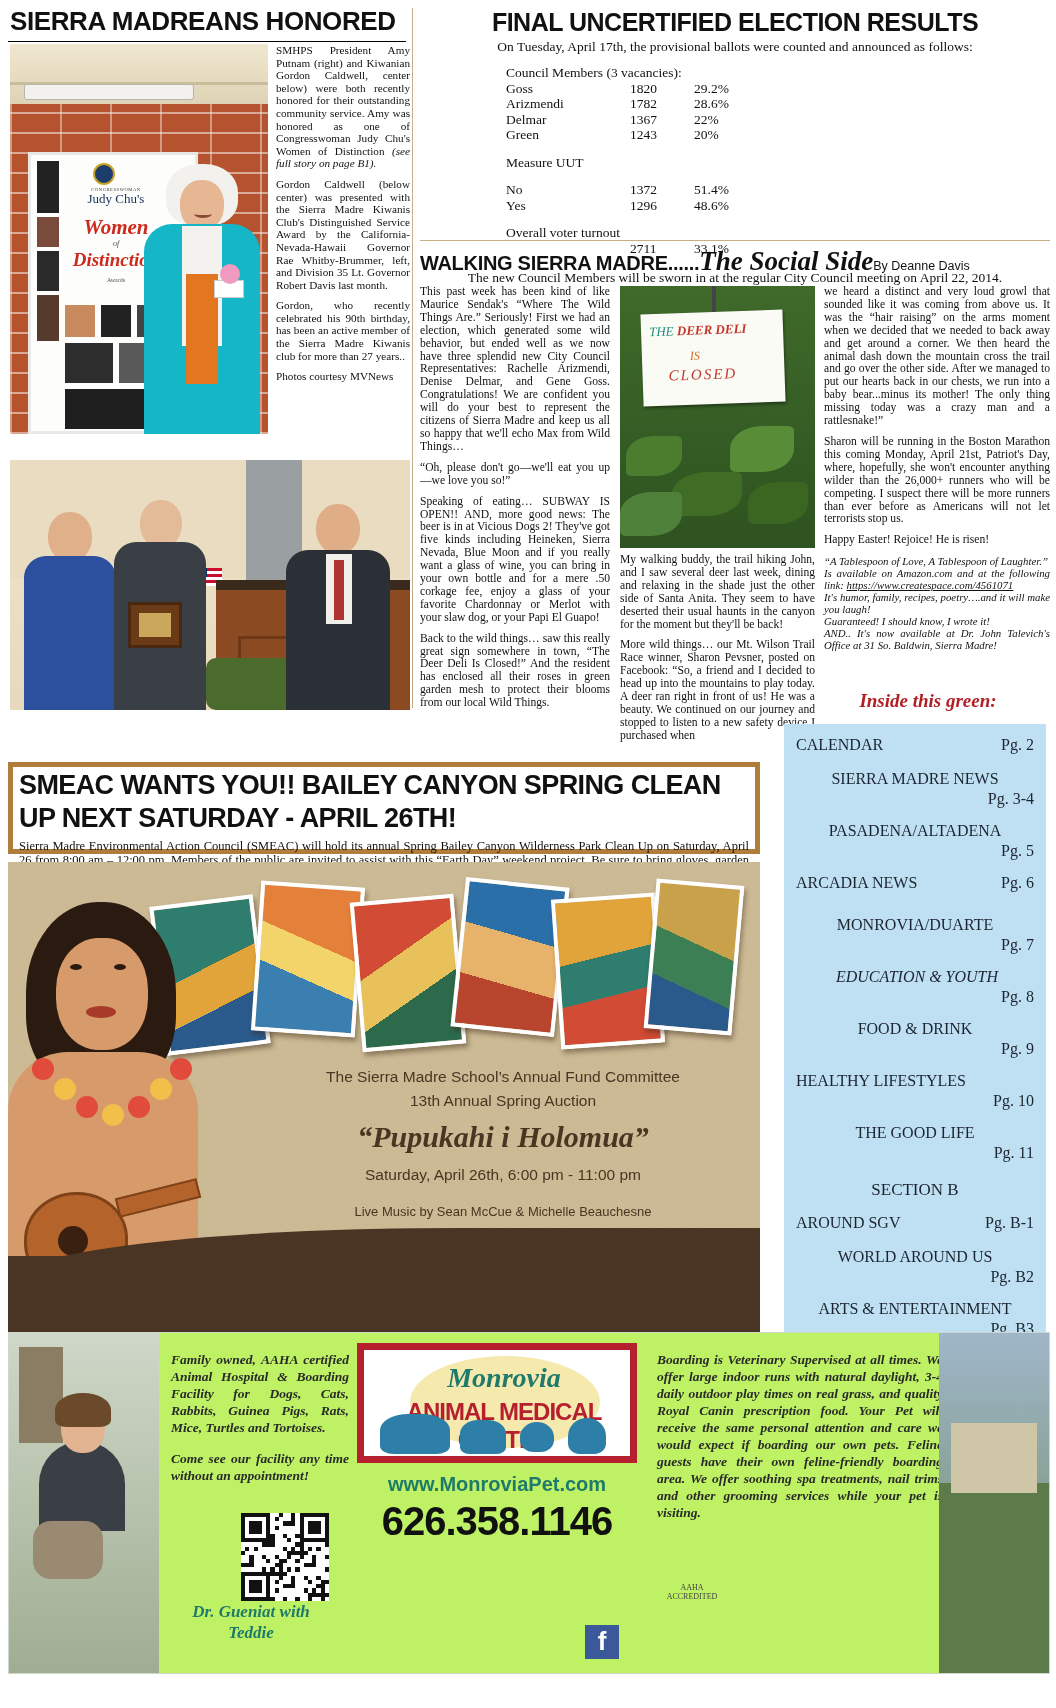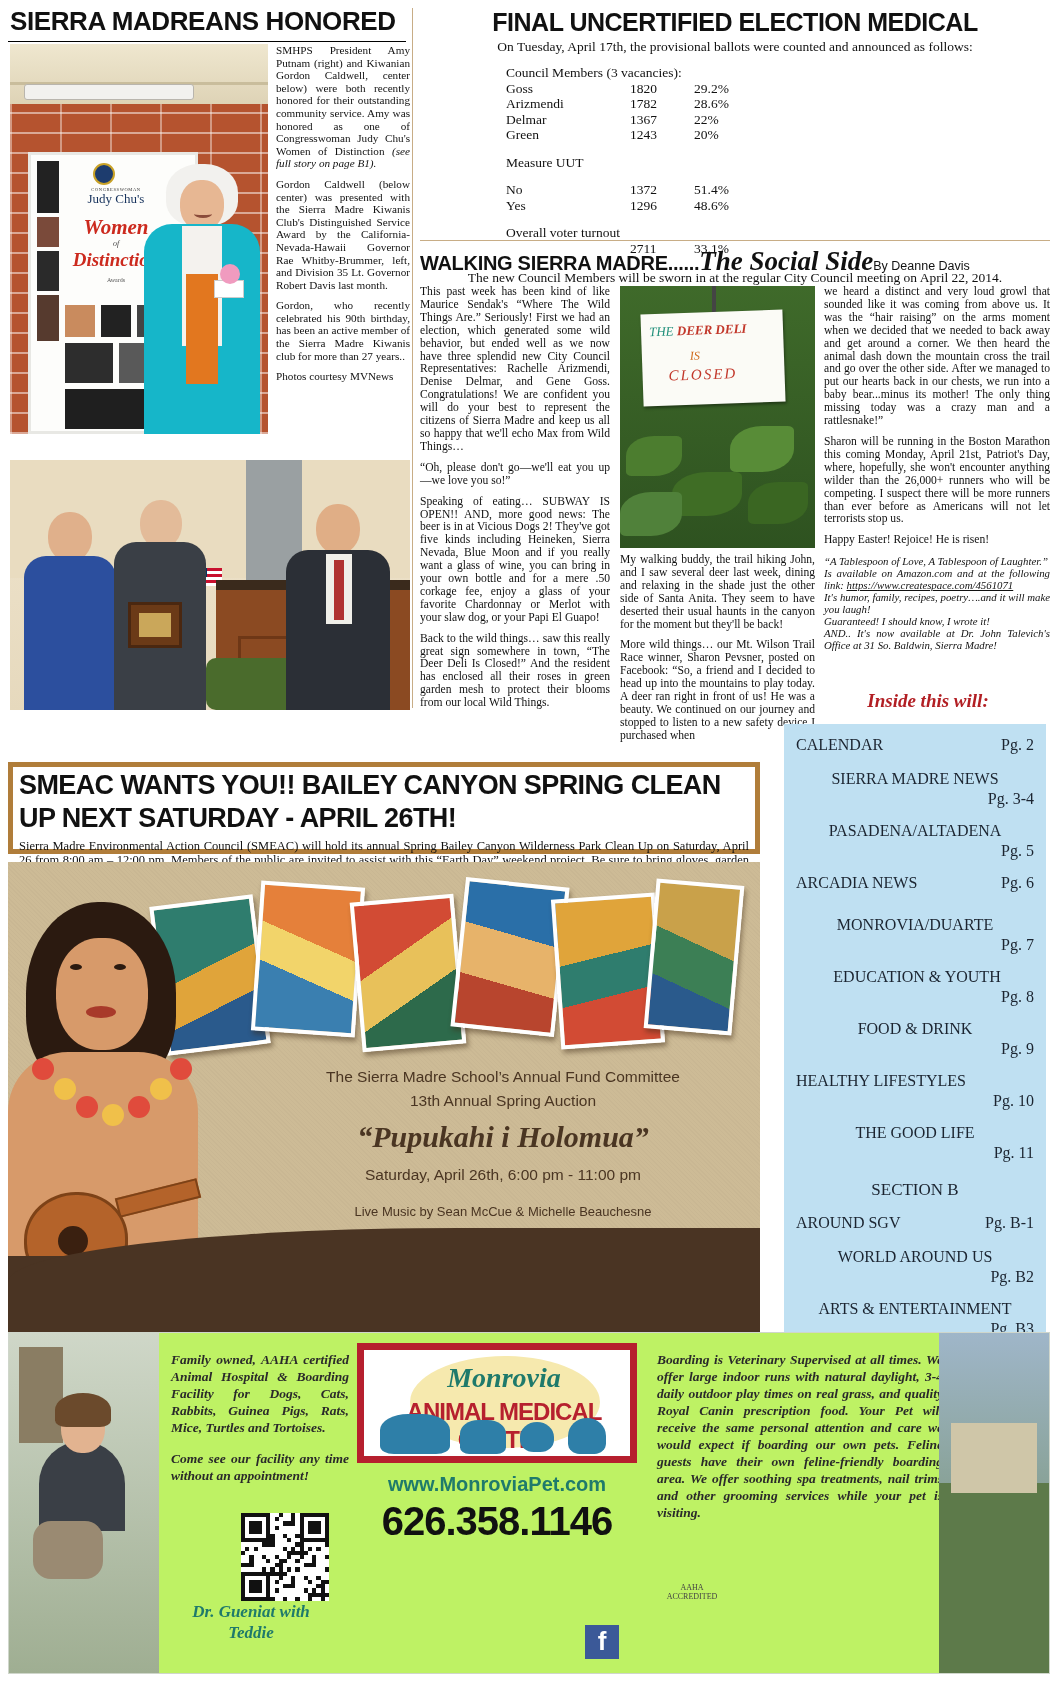--- a/index.html
+++ b/index.html
@@ -282,21 +282,21 @@
         <div class="h-body" style="left:0;top:46px;width:104px;height:162px;background:#2b2f36;"></div>
         <div class="h-body" style="left:40px;top:50px;width:26px;height:70px;background:#f0efe9;border-radius:0;"></div>
         <div class="h-body" style="left:48px;top:56px;width:10px;height:60px;background:#b03232;border-radius:0;"></div>
       </div>
     </div>
   </div>
 
   <div class="col-rule" style="left:412px; top:8px; width:1px; height:700px;"></div>
 
   <div id="election">
-    <div class="el-title">FINAL UNCERTIFIED ELECTION MEDICAL</div>
+    <div class="el-title">FINAL UNCERTIFIED ELECTION RESULTS</div>
     <div class="el-sub">On Tuesday, April 17th, the provisional ballots were counted and announced as follows:</div>
     <div class="el-table">
       <div class="el-row">
         <div>Council Members (3 vacancies):</div>
       </div>
       <div class="el-row">
         <div class="el-name">Goss</div>
         <div class="el-votes">1820</div>
         <div class="el-pct">29.2%</div>
       </div>
@@ -448,32 +448,32 @@
         <div>8:30 pm Hula Show &amp; Live Auction followed by dancing</div>
         <div>La Salle High School, 3880 E. Sierra Madre Blvd., Pasadena</div>
       </div>
     </div>
 
     <div class="al-footer"></div>
     <div class="al-footer-curve"></div>
   </div>
 
   <div id="inside">
-    <div class="inside-title">Inside this will:</div>
+    <div class="inside-title">Inside this green:</div>
     <div class="inside-box" id="inside-list">
         <div style="padding:12px 0 0 0;">
           <div class="ins-row" style="margin:0 0 16px 0;overflow:hidden;"><span class="lbl">CALENDAR</span><span class="pg">Pg. 2</span></div>
           <div class="ins-row" style="margin:0 0 2px 0;text-align:center;"><span class="lbl">SIERRA MADRE NEWS</span></div>
           <div class="ins-row ins-right" style="margin:0 0 14px 0;"><span>Pg. 3-4</span></div>
           <div class="ins-row" style="margin:0 0 2px 0;text-align:center;"><span class="lbl">PASADENA/ALTADENA</span></div>
           <div class="ins-row ins-right" style="margin:0 0 14px 0;"><span>Pg. 5</span></div>
           <div class="ins-row" style="margin:0 0 24px 0;overflow:hidden;"><span class="lbl">ARCADIA NEWS</span><span class="pg">Pg. 6</span></div>
           <div class="ins-row" style="margin:0 0 2px 0;text-align:center;"><span class="lbl">MONROVIA/DUARTE</span></div>
           <div class="ins-row ins-right" style="margin:0 0 14px 0;"><span>Pg. 7</span></div>
-          <div class="ins-row" style="margin:0 0 2px 4px;text-align:center;"><span class="lbl">EDUCATION &amp; YOUTH</span></div>
+          <div class="ins-row" style="margin:0 0 2px 4px;text-align:center;font-style:italic;"><span class="lbl">EDUCATION &amp; YOUTH</span></div>
           <div class="ins-row ins-right" style="margin:0 0 14px 0;"><span>Pg. 8</span></div>
           <div class="ins-row" style="margin:0 0 2px 0;text-align:center;"><span class="lbl">FOOD &amp; DRINK</span></div>
           <div class="ins-row ins-right" style="margin:0 0 14px 0;"><span>Pg.  9</span></div>
           <div class="ins-row" style="margin:0 0 2px 0;text-align:left;"><span class="lbl">HEALTHY LIFESTYLES</span></div>
           <div class="ins-row ins-right" style="margin:0 0 14px 0;"><span>Pg. 10</span></div>
           <div class="ins-row" style="margin:0 0 2px 0;text-align:center;"><span class="lbl">THE GOOD LIFE</span></div>
           <div class="ins-row ins-right" style="margin:0 0 14px 0;"><span>Pg. 11</span></div>
           <div class="ins-row ins-center" style="margin:18px 0 14px 0;font-size:17px;"><span>SECTION B</span></div>
           <div class="ins-row" style="margin:0 0 16px 0;overflow:hidden;"><span class="lbl">AROUND SGV</span><span class="pg">Pg. B-1</span></div>
           <div class="ins-row" style="margin:0 0 2px 0;text-align:center;"><span class="lbl">WORLD AROUND US</span></div>

